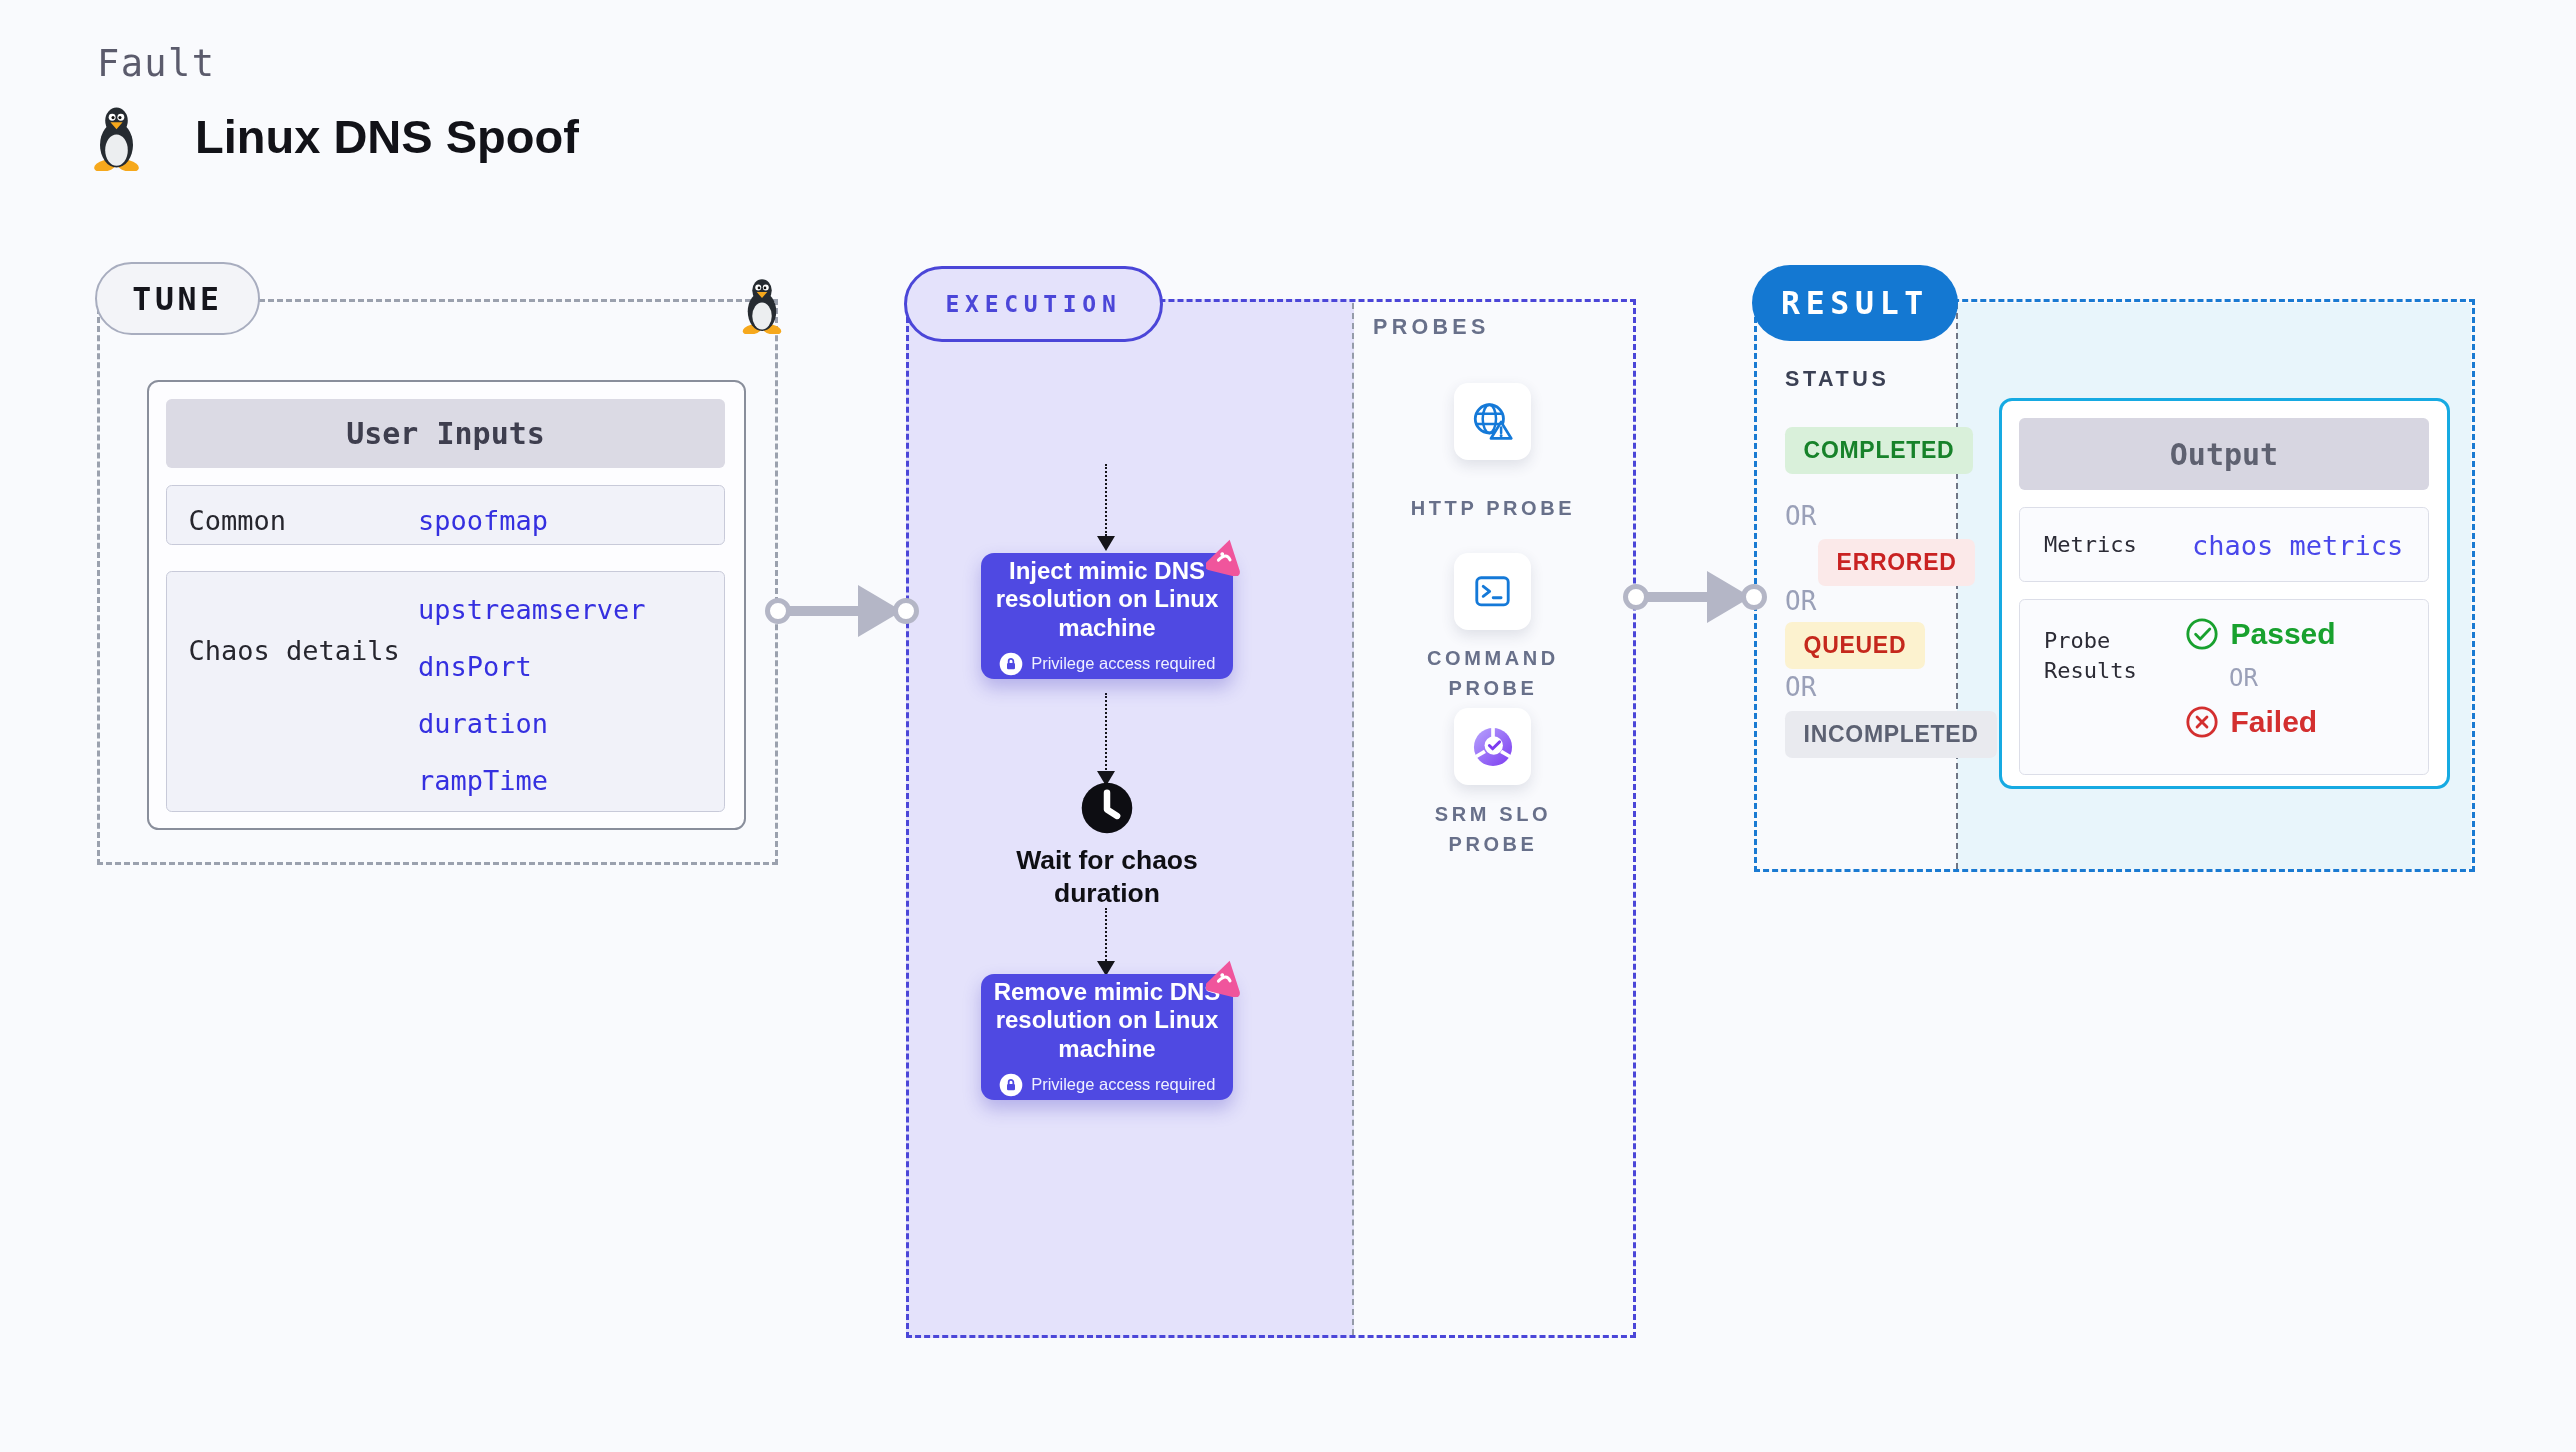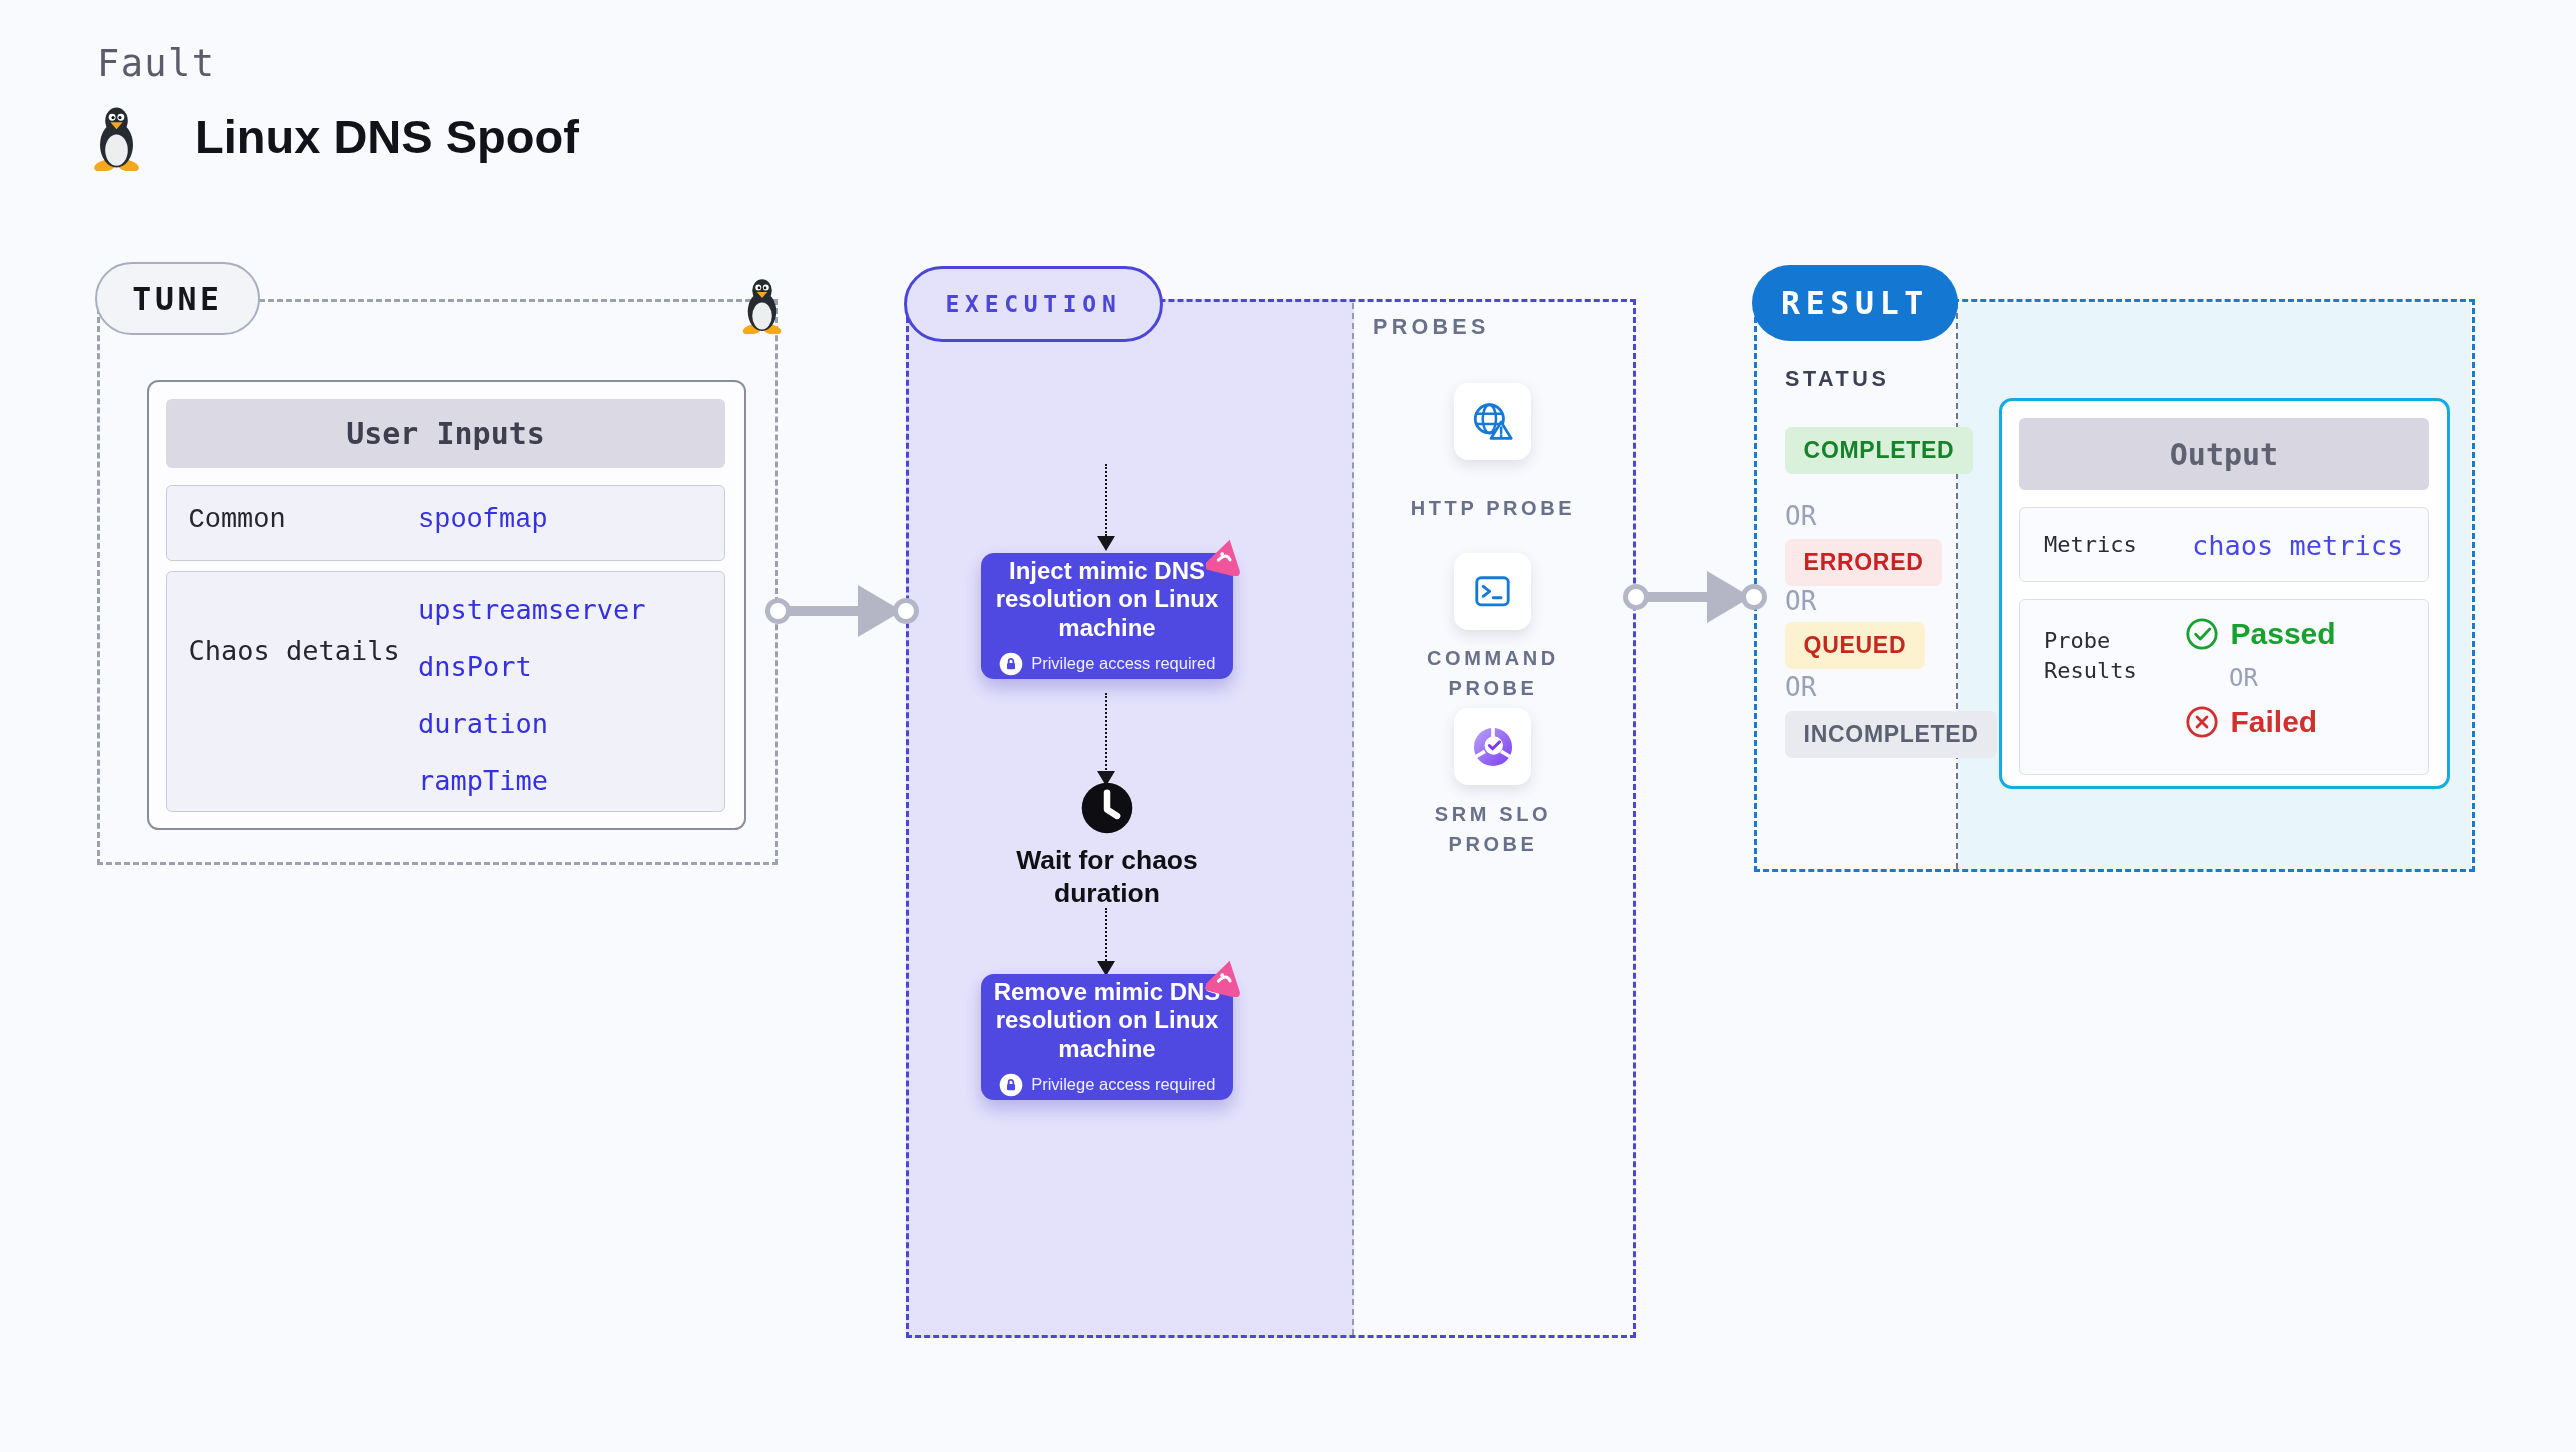--- a/index.html
+++ b/index.html
@@ -26,21 +26,21 @@
   
   .pill { display:flex; align-items:center; justify-content:center; border-radius:43px; font-weight:bold; z-index:6; }
   .pill-tune { left:95px; top:262px; width:165px; height:73px; background:#f3f4f8; border:2.9px solid #a8adbf; color:#15151c; font-size:31.5px; letter-spacing:3.6px; }
   .pill-exec { left:904px; top:266px; width:259px; height:76px; background:#e4e2fb; border:3.6px solid #4b46d8; color:#4b46d8; font-size:23px; letter-spacing:5.7px; }
   .pill-result { left:1752px; top:265px; width:206px; height:76px; background:#1478d2; color:#ffffff; font-size:31.5px; letter-spacing:5.7px; }
 
   
   .ui-card { left:147px; top:380px; width:599px; height:450px; background:#fdfdff; border:2.9px solid #898e9b; border-radius:11.5px; z-index:3; }
   .ui-header { position:absolute; left:17px; top:17px; width:559px; height:69px; background:#dbdae4; border-radius:5.7px; display:flex; align-items:center; justify-content:center; font-size:30px; font-weight:bold; color:#3e3e4e; }
   .ui-row { position:absolute; left:17px; width:559px; background:#f1f2f9; border:1.4px solid #c8cad9; border-radius:5.7px; }
-  .ui-row1 { top:103px; height:76px;font-family:Liberation Mono, monospace; }
+  .ui-row1 { top:103px; height:60px; }
   .ui-row2 { top:189px; height:241px; }
   .ui-label { position:absolute; left:21.5px; font-size:27px; color:#26262e; }
   .ui-value { position:absolute; left:251px; font-size:27px; color:#3530e0; }
 
   
   .conn-line { height:10px; background:#b4b6c6; z-index:5; }
   .conn-head { width:0; height:0; border-top:26px solid transparent; border-bottom:26px solid transparent; border-left:44px solid #b4b6c6; z-index:5; }
   .conn-ring { width:26px; height:26px; border-radius:50%; background:#ffffff; border:5.7px solid #b4b6c6; z-index:6; }
 
   
@@ -246,21 +246,21 @@
   <div class="abs conn-ring" style="left:1741px; top:584px;"></div>
 
   <div class="abs result-cyan-bg"></div>
   <div class="abs result-box"></div>
   <div class="abs result-divider"></div>
   <div class="abs pill pill-result mono">RESULT</div>
 
   <div class="abs status-label sans">STATUS</div>
   <div class="chip chip-completed sans" style="top:427px;">COMPLETED</div>
   <div class="or-text mono" style="top:501px;">OR</div>
-  <div class="chip chip-errored sans" style="top:539px;">ERRORED</div>
+  <div class="chip chip-errored sans" style="top:539px;margin-left:33px;">ERRORED</div>
   <div class="or-text mono" style="top:586px;">OR</div>
   <div class="chip chip-queued sans" style="top:622px;">QUEUED</div>
   <div class="or-text mono" style="top:672px;">OR</div>
   <div class="chip chip-incompleted sans" style="top:711px;">INCOMPLETED</div>
 
   <div class="abs out-card mono">
     <div class="out-header">Output</div>
     <div class="out-row out-row-metrics">
       <div class="out-label" style="top:21.5px;">Metrics</div>
       <div class="out-value" style="top:21.5px;">chaos metrics</div>

